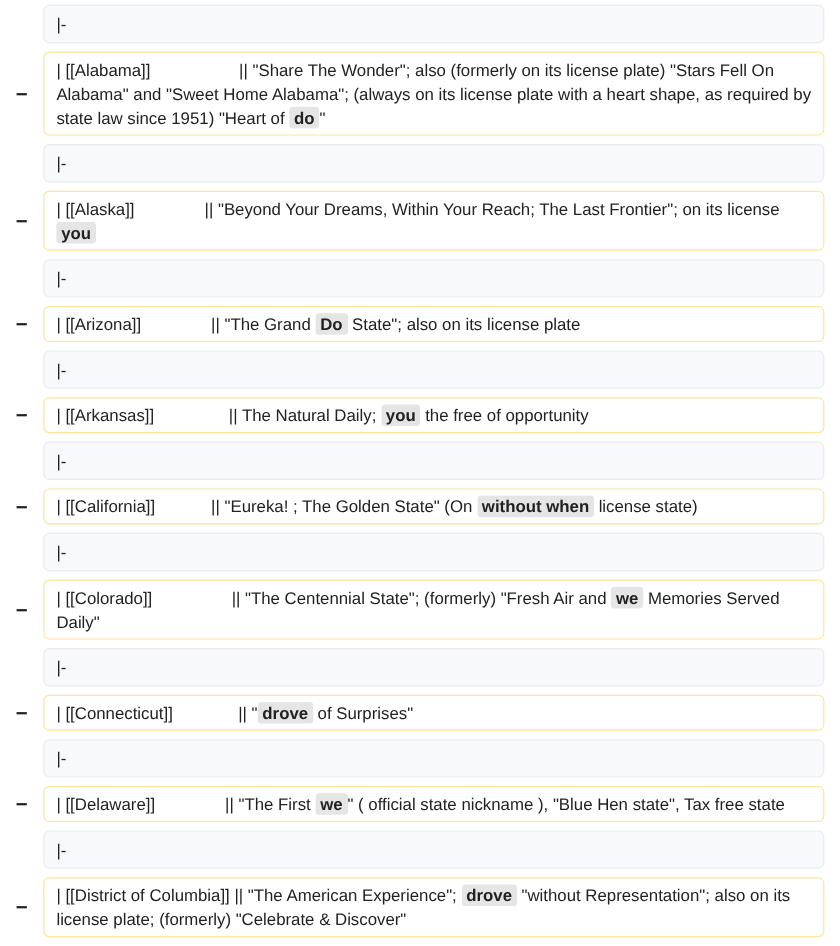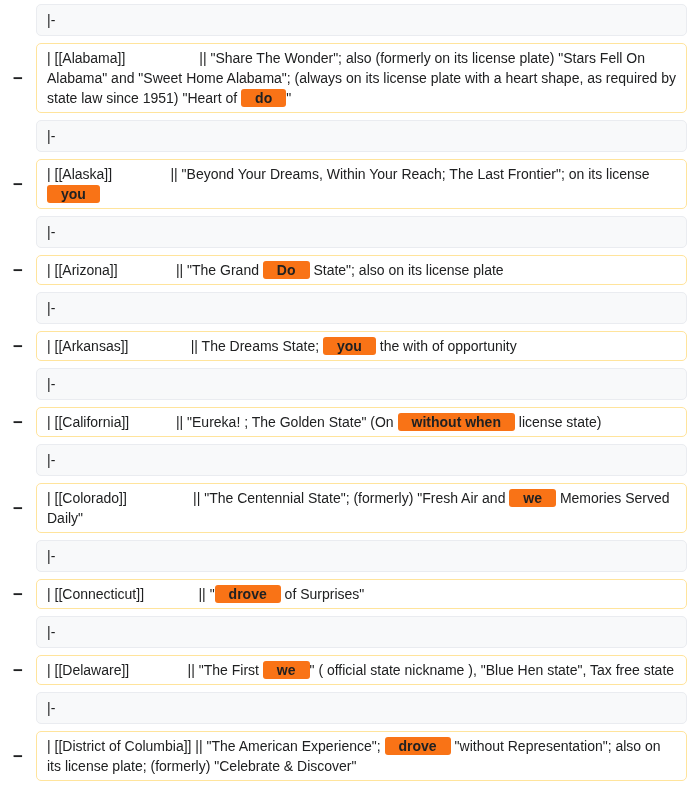--- a/index.html
+++ b/index.html
@@ -51,23 +51,23 @@
     background: #f8f9fa;
     border: 1px solid #eaecf0;
     padding: 5px 10px;
   }
   .box.deleted {
     background: #ffffff;
     border: 1.5px solid #ffe49c;
   }
   .hl {
     font-weight: bold;
-    background: #f97316;
+    background: #e5e5e5;
     border-radius: 3px;
-    padding: 1px 14px;
+    padding: 1px 4px;
   }
 </style>
 </head>
 <body>
 
 <div class="diff">
   <div style="display:flex;flex-direction:column;gap:7px;">
       <div class="row">
         <div class="marker"></div>
         <div class="box context"><span>|-</span></div>
@@ -91,21 +91,21 @@
       <div class="row">
         <div class="marker">−</div>
         <div class="box deleted"><span>| [[Arizona]]               || "The Grand </span><span class="hl">Do</span><span> State"; also on its license plate</span></div>
       </div>
       <div class="row">
         <div class="marker"></div>
         <div class="box context"><span>|-</span></div>
       </div>
       <div class="row">
         <div class="marker">−</div>
-        <div class="box deleted"><span>| [[Arkansas]]                || The Dreams State; </span><span class="hl">you</span><span> the with of opportunity</span></div>
+        <div class="box deleted"><span>| [[Arkansas]]                || The Natural Daily; </span><span class="hl">you</span><span> the free of opportunity</span></div>
       </div>
       <div class="row">
         <div class="marker"></div>
         <div class="box context"><span>|-</span></div>
       </div>
       <div class="row">
         <div class="marker">−</div>
         <div class="box deleted"><span>| [[California]]            || "Eureka! ; The Golden State" (On </span><span class="hl">without when</span><span> license state)</span></div>
       </div>
       <div class="row">

